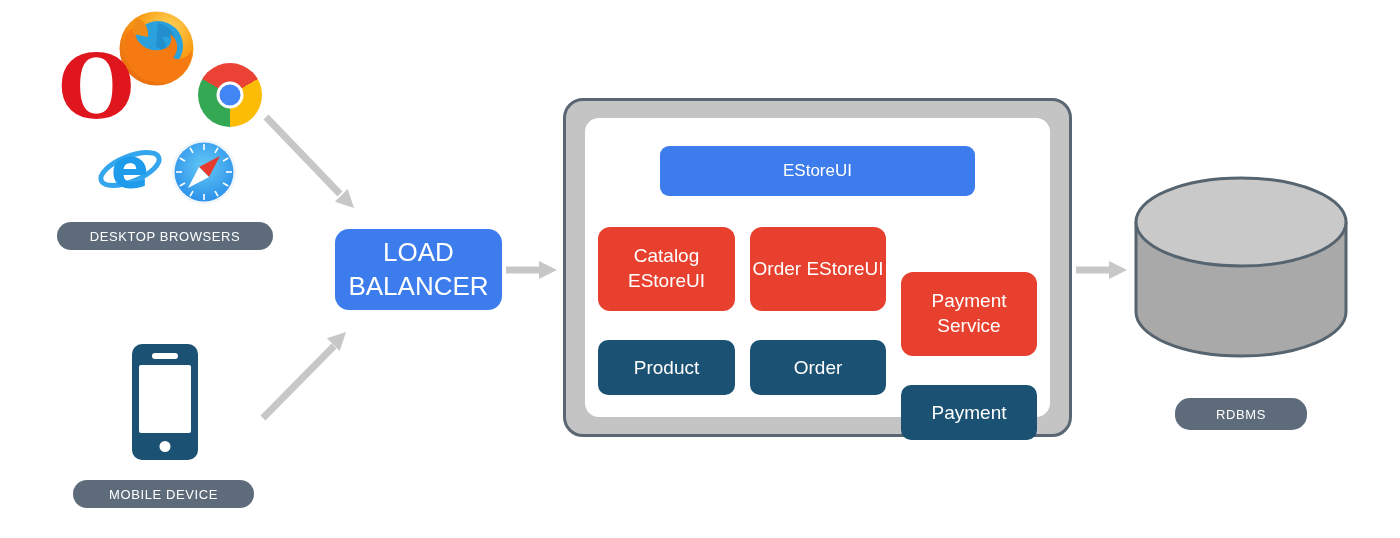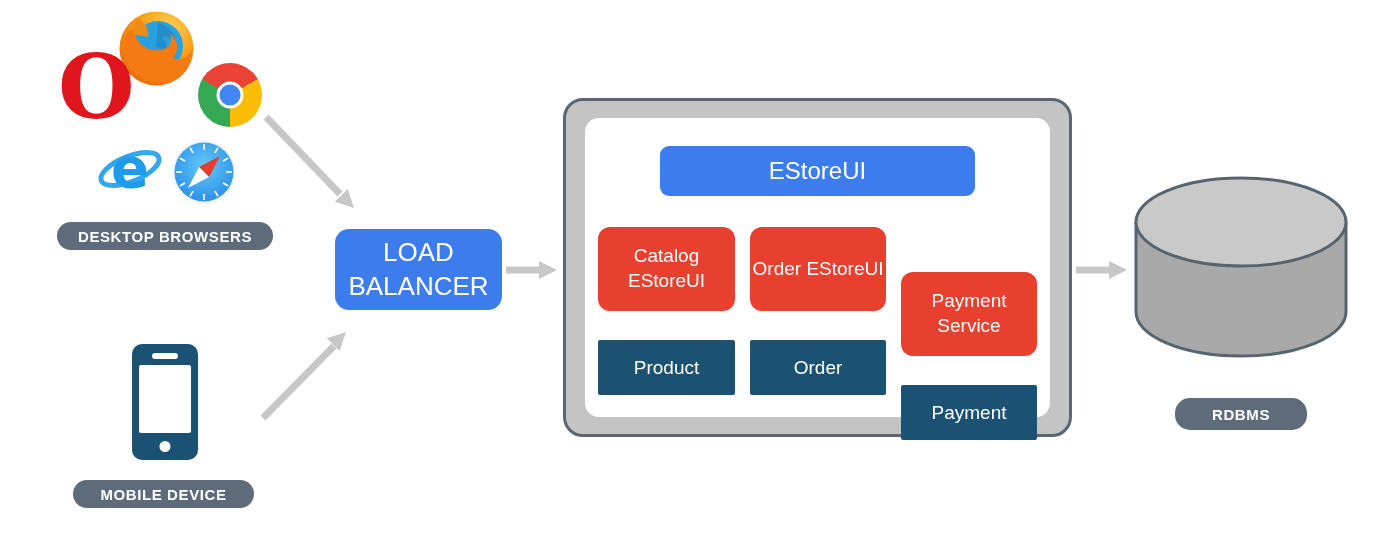--- a/index.html
+++ b/index.html
@@ -5,37 +5,37 @@
   html,body{margin:0;padding:0;background:#ffffff;font-family:"Liberation Sans",sans-serif;}
   #canvas{position:relative;width:1400px;height:538px;background:#ffffff;overflow:hidden;}
   .abs{position:absolute;}
 
   
   #arrow-layer{position:absolute;left:0;top:0;width:1400px;height:538px;pointer-events:none;}
 
   
   .pill{position:absolute;background:#5d6b7a;color:#fff;border-radius:15px;
         display:flex;align-items:center;justify-content:center;
-        font-size:15px;letter-spacing:0.6px;font-weight:700;}
+        font-size:13px;letter-spacing:0.6px;font-weight:400;}
 
   
   .lb{position:absolute;left:335px;top:229px;width:167px;height:81px;background:#3c7cec;
       border-radius:14px;color:#fff;font-size:26px;line-height:1.27;
       display:flex;align-items:center;justify-content:center;text-align:center;}
 
   
   .container-outer{position:absolute;left:563px;top:98px;width:509px;height:339px;
       background:#c4c4c4;border:3px solid #5a6673;border-radius:20px;box-sizing:border-box;}
   .container-inner{position:absolute;left:19px;top:17px;width:465px;height:299px;
       background:#ffffff;border-radius:14px;}
   .estore-ui{position:absolute;left:75px;top:28px;width:315px;height:50px;background:#3c7cec;
-      border-radius:9px;color:#fff;font-size:24px;display:flex;align-items:center;justify-content:center;}
+      border-radius:9px;color:#fff;font-size:17px;display:flex;align-items:center;justify-content:center;}
   .svc{position:absolute;top:109px;height:84px;background:#e8402e;border-radius:12px;color:#fff;
       font-size:19px;line-height:1.3;display:flex;align-items:center;justify-content:center;text-align:center;}
-  .mod{position:absolute;top:222px;height:55px;background:#1b5173;border-radius:2px;color:#fff;
+  .mod{position:absolute;top:222px;height:55px;background:#1b5173;border-radius:10px;color:#fff;
       font-size:19px;display:flex;align-items:center;justify-content:center;}
   .col1{left:13px;width:137px;} .col2{left:165px;width:136px;} .col3{left:316px;width:136px;margin-top:45px;}
 
   
   .phone{position:absolute;left:132px;top:344px;width:66px;height:116px;background:#1b5173;border-radius:10px;}
   .phone-screen{position:absolute;left:7px;top:21px;width:52px;height:68px;background:#fff;border-radius:2px;}
   .phone-speaker{position:absolute;top:9px;left:50%;transform:translateX(-50%);width:26px;height:6px;background:#fff;border-radius:3px;}
   .phone-home{position:absolute;bottom:8px;left:50%;transform:translateX(-50%);width:11px;height:11px;background:#fff;border-radius:50%;}
 
   

